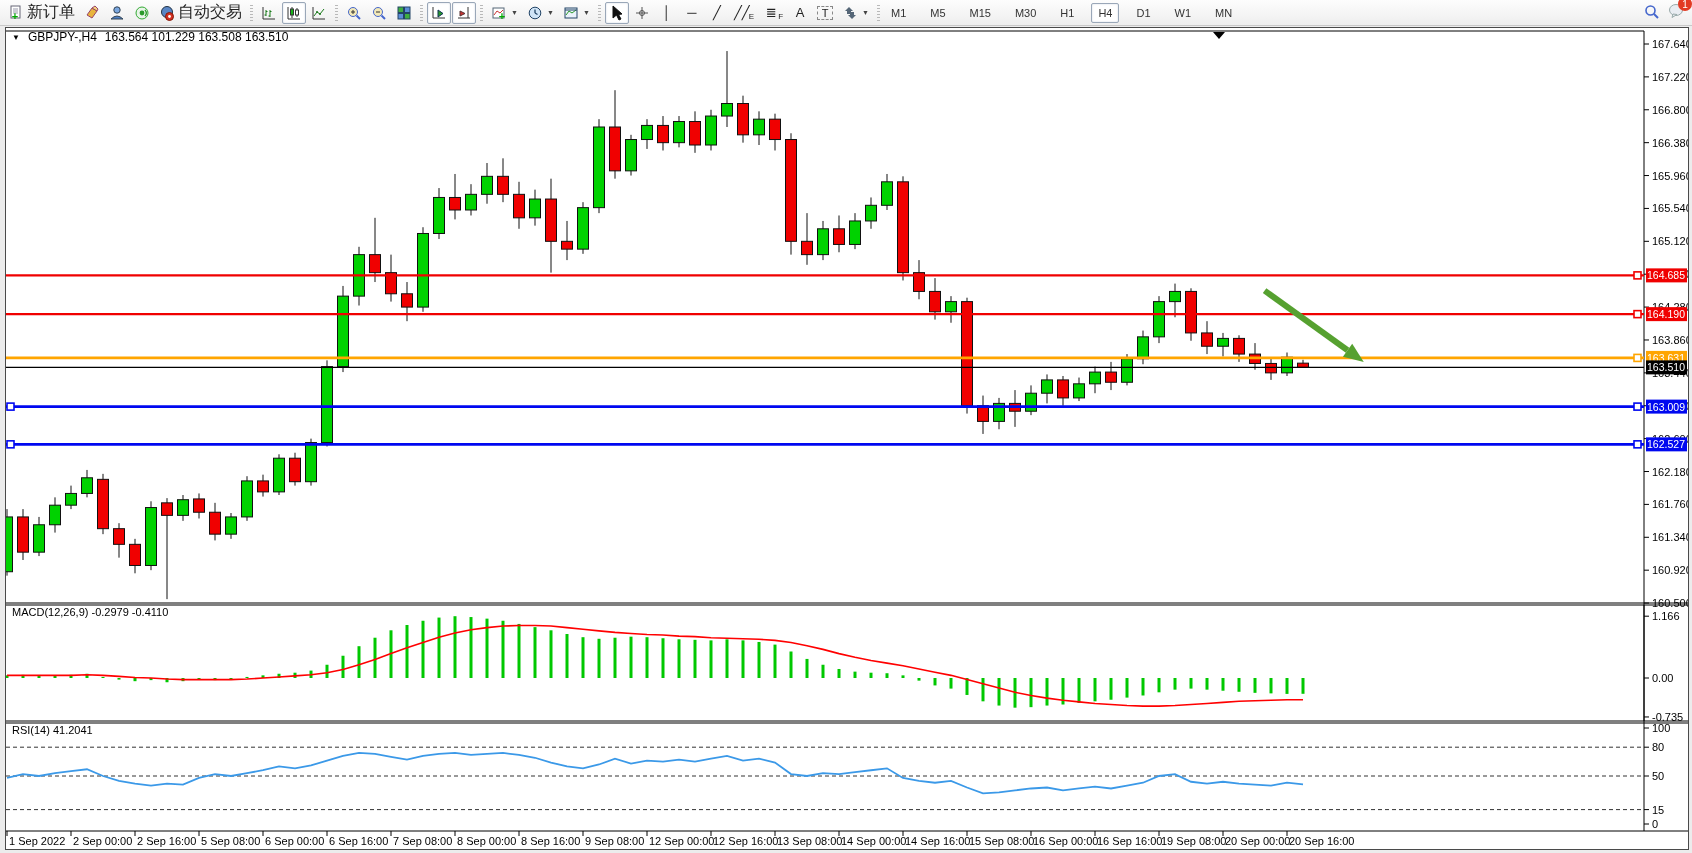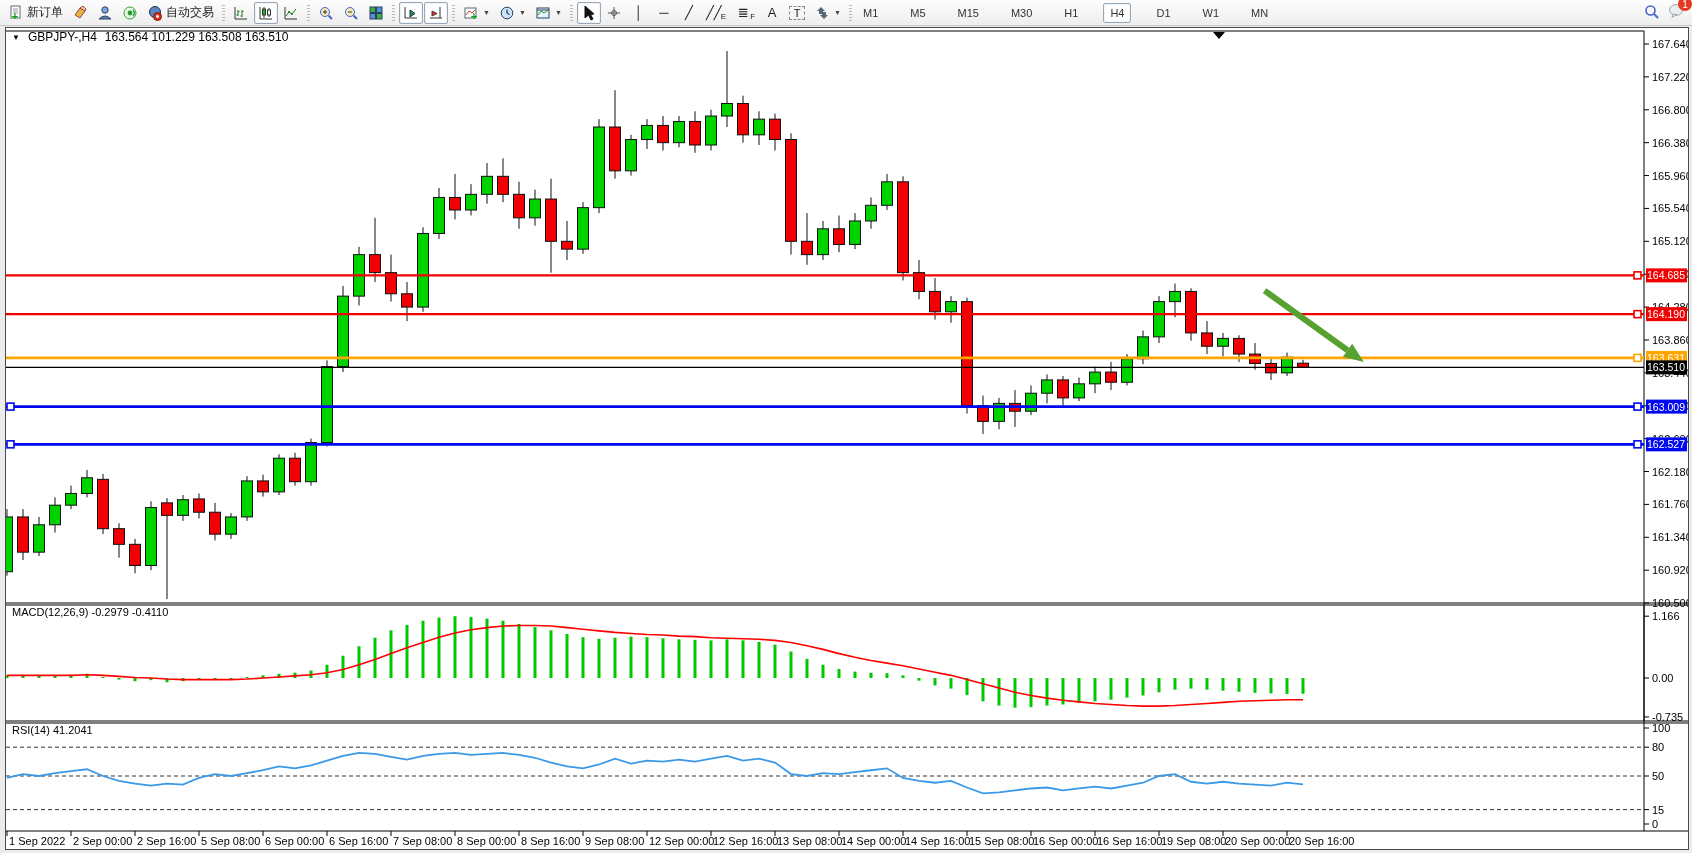--- a/index.html
+++ b/index.html
@@ -7,21 +7,21 @@
 
   
   #toolbar { position:absolute; left:0; top:0; width:1692px; height:26px;
     background:linear-gradient(#fdfdfd,#eeeeee); border-bottom:1px solid #c9c9c9;
     display:flex; align-items:center; padding:0 4px; gap:1px; }
   .grip { width:3px; height:16px; margin:0 3px;
     background:repeating-linear-gradient(#b9b9b9 0 1px, transparent 1px 3px); }
   .tbtn { height:22px; min-width:22px; padding:0 3px; display:flex; align-items:center; justify-content:center;
     gap:3px; border:1px solid transparent; border-radius:2px; font-size:12px; color:#222; cursor:default; }
   .tbtn.active { background:#ffffff; border:1px solid #9aa7b8; box-shadow:inset 0 0 2px #cdd6e0; }
-  .tbtn .cjk { font-size:12px; }
+  .tbtn .cjk { font-size:16px; }
   .caret { font-size:7px; color:#444; margin-left:1px; }
   .tfbtn { height:20px; padding:0 6px; font-size:11px; color:#333; border:1px solid transparent; border-radius:2px;
     display:flex; align-items:center; }
   .tfbtn.active { background:#fff; border:1px solid #9aa7b8; box-shadow:inset 0 0 2px #cdd6e0; }
   #tb-right { position:absolute; right:6px; top:2px; display:flex; align-items:center; gap:8px; }
   .glyphtool { font-size:13px; color:#222; width:16px; text-align:center; }
   .subletter { font-size:8px; color:#222; margin-left:-4px; margin-top:8px; }
   #notif-badge { position:absolute; right:-6px; top:-5px; background:#e23a23; color:#fff; border-radius:50%;
     width:14px; height:14px; font-size:10px; display:flex; align-items:center; justify-content:center; }
 
@@ -203,21 +203,21 @@
     <span class="glyphtool" style="border:1px dashed #888; padding:0 2px; font-size:11px;">T</span>
   </div>
   <div class="tbtn">
     <svg width="16" height="16">
       <polygon points="5,2 9,6 7,6 7,9 3,9 3,6 1,6" fill="#567" transform="translate(2,0)"></polygon>
       <polygon points="11,14 7,10 9,10 9,7 13,7 13,10 15,10" fill="#567" transform="translate(-1,0)"></polygon>
     </svg>
     <span class="caret">▼</span>
   </div>
   <div class="grip"></div>
-  <div id="tf-group" style="display:flex; gap:18px;">
+  <div id="tf-group" style="display:flex; gap:10px;">
       <div class="tfbtn">M1</div>
       <div class="tfbtn">M5</div>
       <div class="tfbtn">M15</div>
       <div class="tfbtn">M30</div>
       <div class="tfbtn">H1</div>
       <div class="tfbtn active">H4</div>
       <div class="tfbtn">D1</div>
       <div class="tfbtn">W1</div>
       <div class="tfbtn">MN</div>
     </div>

